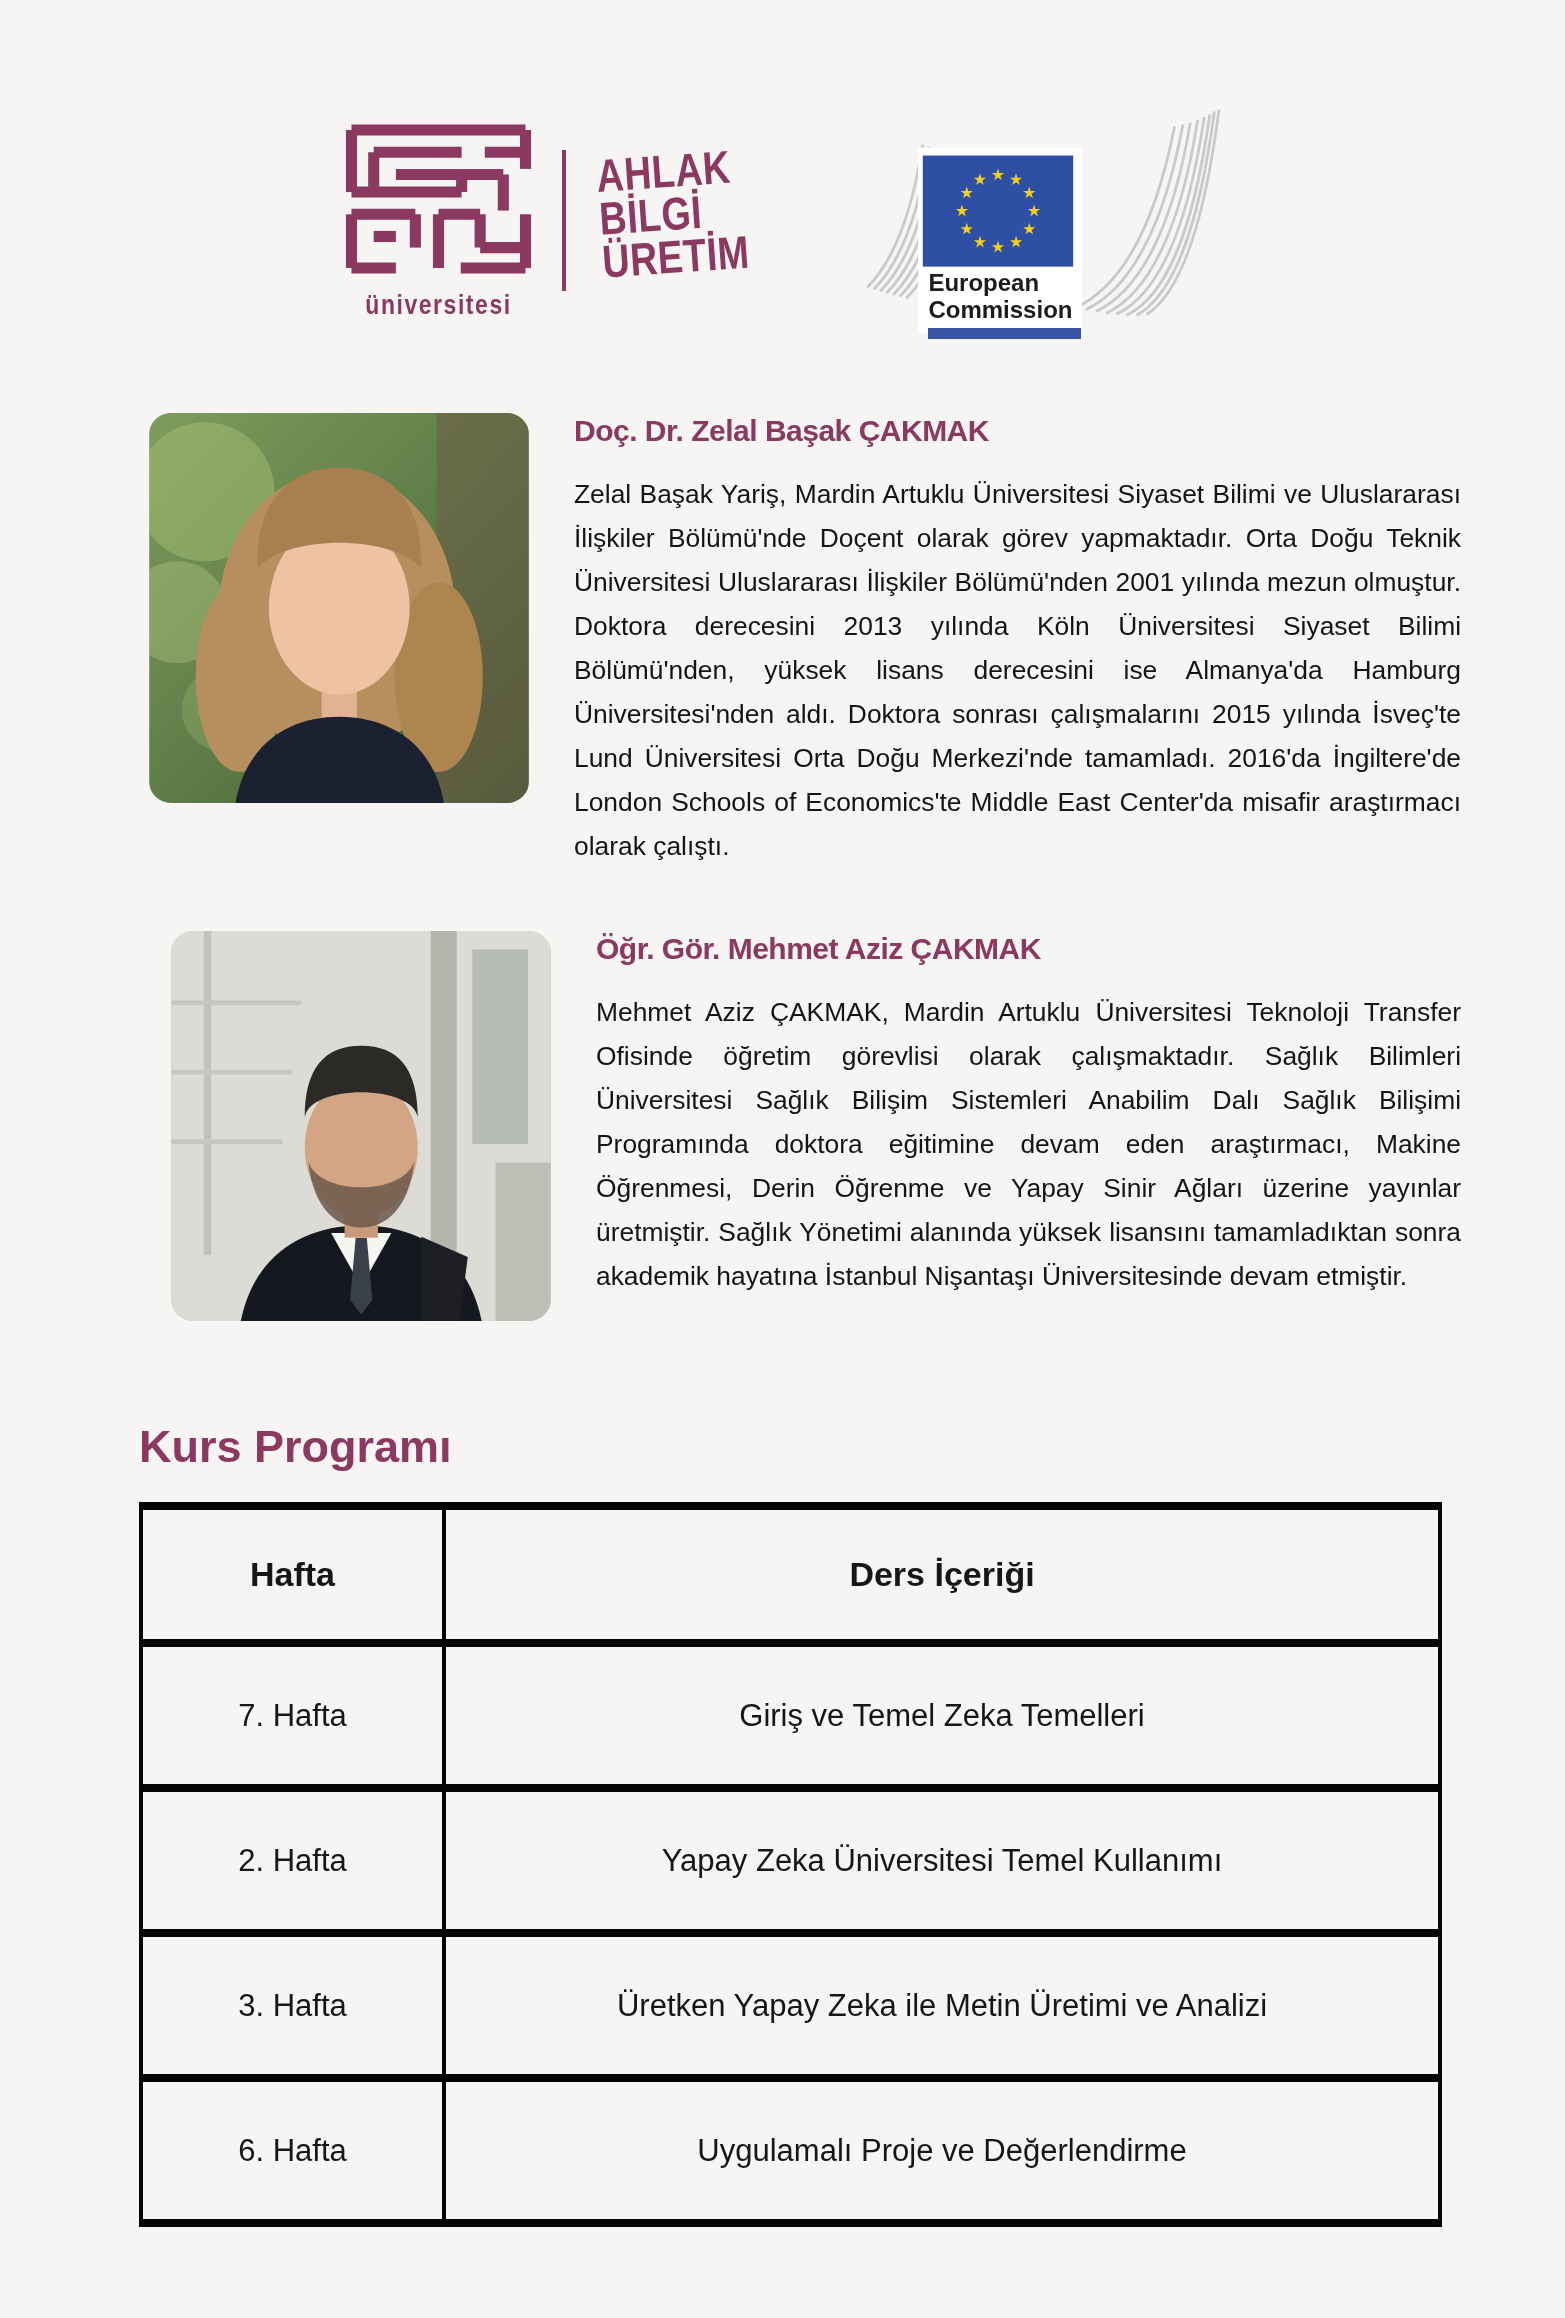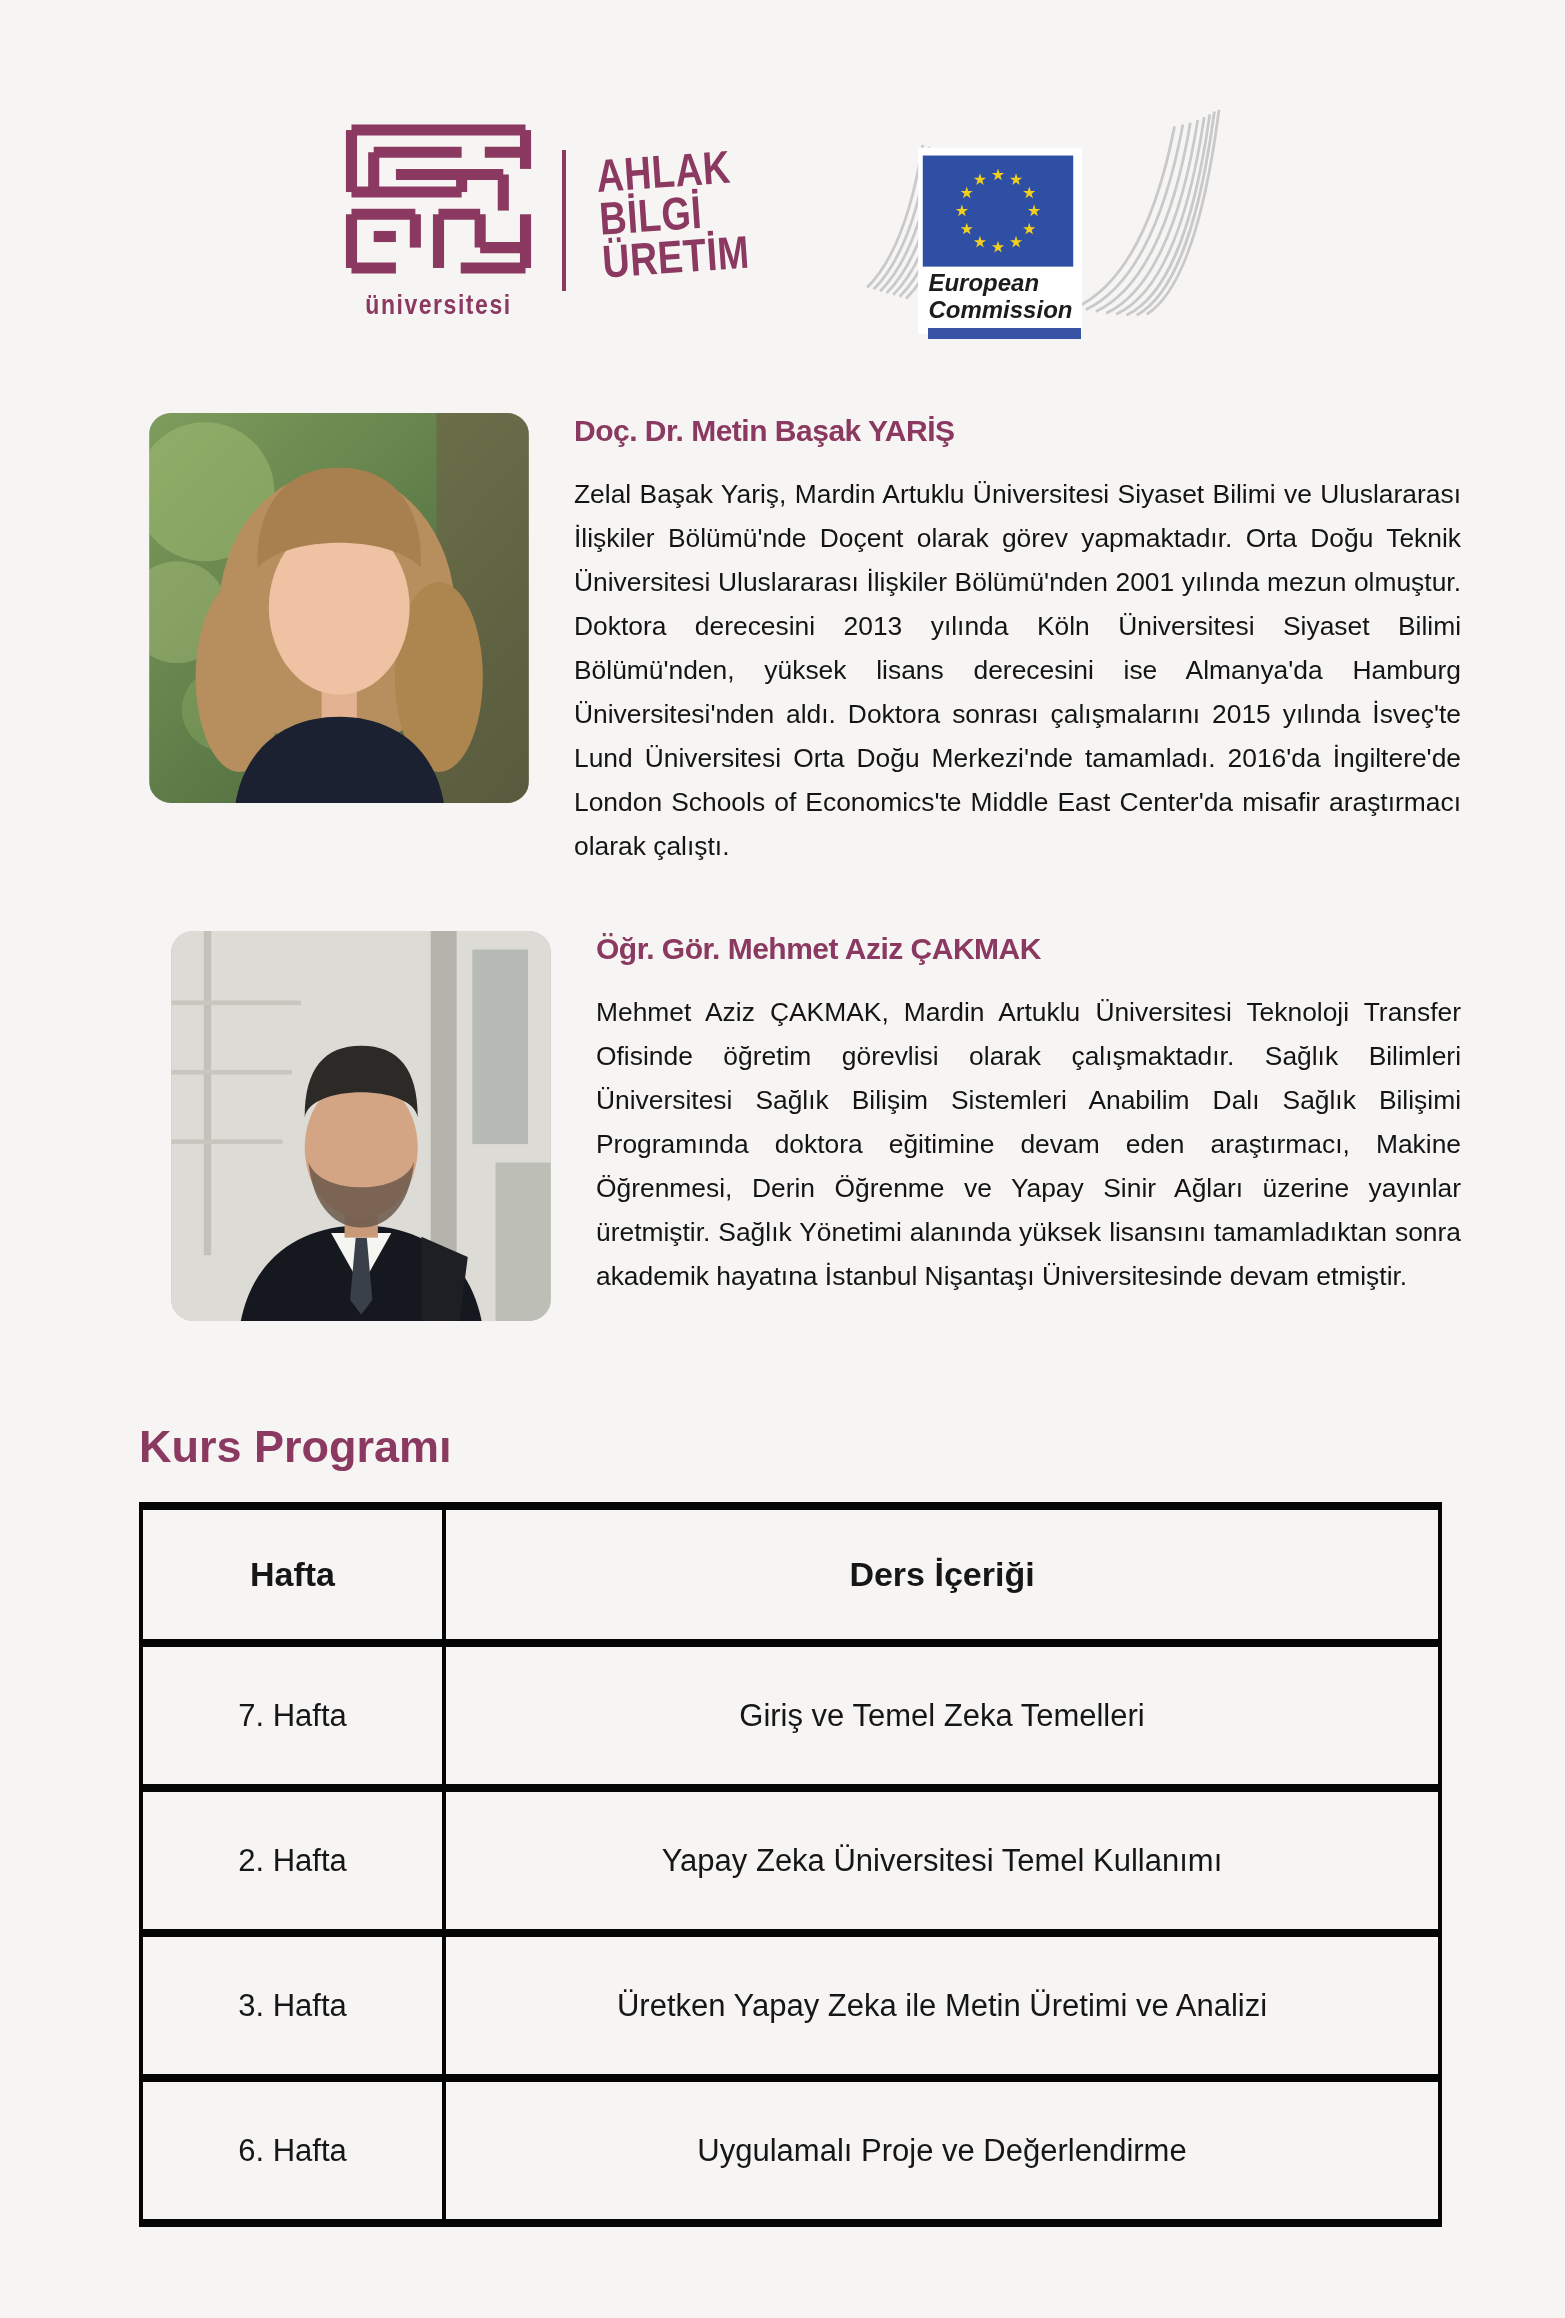--- a/index.html
+++ b/index.html
@@ -13,21 +13,21 @@
   .mardin-logo{width:195px;text-align:center;}
   .mardin-wordmark{
     margin-top:6.5px;font-weight:700;font-size:28px;color:#8b3960;
     letter-spacing:1.9px;transform:scaleX(0.82);transform-origin:center;white-space:nowrap;
   }
   .logo-divider{width:4.6px;height:141px;background:#8b3960;margin:32px 29px 0 25.5px;}
   .ahlak-logo{
     margin-top:37px;color:#8b3960;font-weight:800;font-size:46px;line-height:43px;
     transform:rotate(-4deg) scaleX(0.82);transform-origin:left top;letter-spacing:0.5px;white-space:nowrap;
   }
-  .eu-logo{position:relative;width:371px;height:237px;margin-left:79px;margin-top:-11.6px;font-style:italic;}
+  .eu-logo{position:relative;width:371px;height:237px;margin-left:79px;margin-top:-11.6px;}
   .eu-swoosh{position:absolute;left:0;top:0;}
   .ec-text{
     position:absolute;left:75px;top:163px;font-size:24px;line-height:27px;
     font-weight:600;color:#1c1c1c;letter-spacing:0;
   }
   .ec-bar{position:absolute;left:75px;top:222px;width:153px;height:11px;background:#3954a5;}
   
   .bio{display:flex;align-items:flex-start;margin-left:149px;margin-right:104px;}
   .bio-1{margin-top:70px;}
   .bio-2{margin-top:63px;padding-left:22px;}
@@ -153,21 +153,21 @@
       <ellipse cx="405" cy="430" rx="255" ry="305" fill="#b78f5f"></ellipse>
       <ellipse cx="195" cy="570" rx="95" ry="205" fill="#b78f5f"></ellipse>
       <ellipse cx="625" cy="570" rx="95" ry="205" fill="#ad854f"></ellipse>
       <rect x="372" y="580" width="76" height="110" fill="#e3b292"></rect>
       <ellipse cx="410" cy="420" rx="152" ry="188" fill="#eec2a2"></ellipse>
       <path d="M410,118 C278,118 228,222 234,334 C300,262 520,262 586,334 C592,222 542,118 410,118 Z" fill="#a8804f"></path>
       <path d="M186,842 C208,716 300,656 410,656 C520,656 614,716 636,842 Z" fill="#1b2130"></path>
     </svg>
   </div>
   <div class="bio-text">
-    <h2 class="bio-name">Doç. Dr. Metin Başak YARİŞ</h2>
+    <h2 class="bio-name">Doç. Dr. Zelal Başak ÇAKMAK</h2>
     <p class="bio-p">Zelal Başak Yariş, Mardin Artuklu Üniversitesi Siyaset Bilimi ve Uluslararası İlişkiler Bölümü'nde Doçent olarak görev yapmaktadır. Orta Doğu Teknik Üniversitesi Uluslararası İlişkiler Bölümü'nden 2001 yılında mezun olmuştur. Doktora derecesini 2013 yılında Köln Üniversitesi Siyaset Bilimi Bölümü'nden, yüksek lisans derecesini ise Almanya'da Hamburg Üniversitesi'nden aldı. Doktora sonrası çalışmalarını 2015 yılında İsveç'te Lund Üniversitesi Orta Doğu Merkezi'nde tamamladı. 2016'da İngiltere'de London Schools of Economics'te Middle East Center'da misafir araştırmacı olarak çalıştı.</p>
   </div>
 </section>
 
 <section class="bio bio-2">
   <div class="photo">
     <svg width="380" height="390" viewBox="0 0 819 842">
       <rect width="819" height="842" fill="#dcdbd5"></rect>
       <rect x="70" y="0" width="16" height="700" fill="#c3c2ba"></rect>
       <rect x="0" y="150" width="280" height="10" fill="#c8c7bf"></rect>

